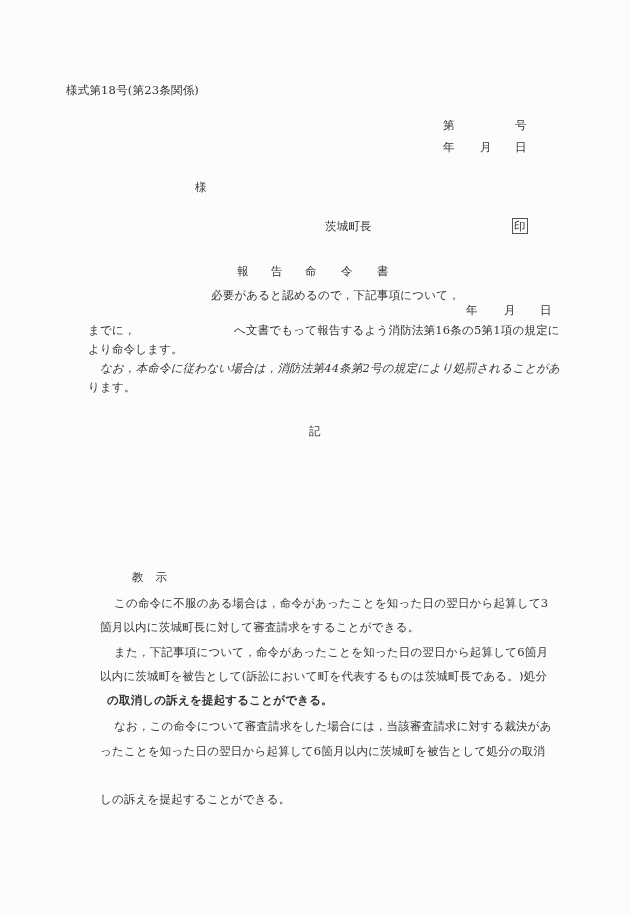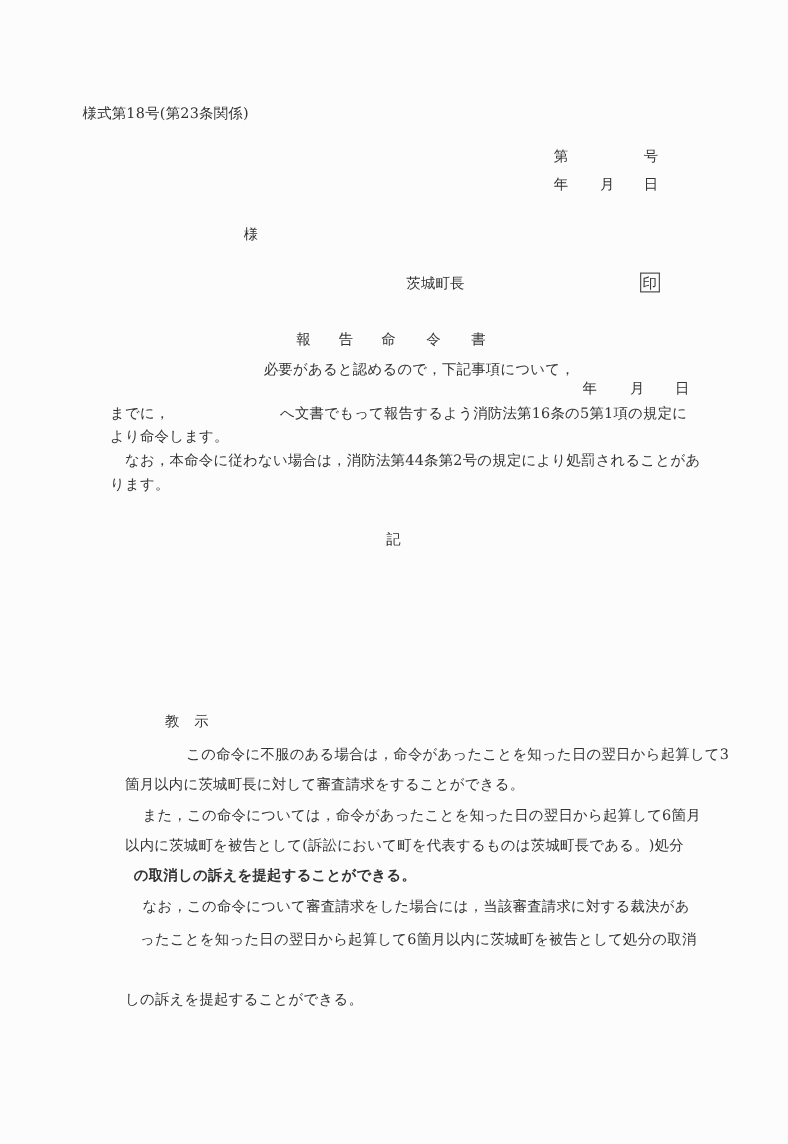--- a/index.html
+++ b/index.html
@@ -57,35 +57,35 @@
   <span class="title-char" style="left:377px; top:264px;">書</span>
 </div>
 
 <div>
   <div class="line" style="left:195px; top:288px;margin-left:16px;">必要があると認めるので，下記事項について，</div>
   <div class="line" style="left:466px; top:303px;">年</div>
   <div class="line" style="left:504px; top:303px;">月</div>
   <div class="line" style="left:540px; top:303px;">日</div>
 
   <div class="line" style="left:88px; top:323px;">までに，</div>
-  <div class="line" style="left:224px; top:323px;">へ文書でもって報告するよう消防法第16条の5第1項の規定に</div>
+  <div class="line" style="left:234px; top:323px;">へ文書でもって報告するよう消防法第16条の5第1項の規定に</div>
 
   <div class="line" style="left:88px; top:342px;">より命令します。</div>
-  <div class="line" style="left:100px; top:361px;">なお，本命令に従わない場合は，消防法第44条第2号の規定により処罰されることがあ</div>
+  <div class="line" style="left:100px; top:361px;font-style:italic;">なお，本命令に従わない場合は，消防法第44条第2号の規定により処罰されることがあ</div>
   <div class="line" style="left:88px; top:380px;">ります。</div>
 </div>
 
 <div class="line" style="left:309px; top:424px;">記</div>
 
 <div>
   <div class="line" style="left:88px; top:570px;margin-left:44px;">教　示</div>
 
-  <div class="line" style="left:114px; top:596px;margin-left:35px;">この命令に不服のある場合は，命令があったことを知った日の翌日から起算して3</div>
+  <div class="line" style="left:114px; top:596px;">この命令に不服のある場合は，命令があったことを知った日の翌日から起算して3</div>
   <div class="line" style="left:100px; top:620px;">箇月以内に茨城町長に対して審査請求をすることができる。</div>
 
-  <div class="line" style="left:114px; top:645px;">また，この命令については，命令があったことを知った日の翌日から起算して6箇月</div>
+  <div class="line" style="left:114px; top:645px;">また，下記事項について，命令があったことを知った日の翌日から起算して6箇月</div>
   <div class="line" style="left:100px; top:669px;">以内に茨城町を被告として(訴訟において町を代表するものは茨城町長である。)処分</div>
   <div class="line" style="left:107px; top:693px;font-weight:bold;">の取消しの訴えを提起することができる。</div>
 
   <div class="line" style="left:114px; top:719px;font-family:Liberation Serif, serif;">なお，この命令について審査請求をした場合には，当該審査請求に対する裁決があ</div>
-  <div class="line" style="left:112px; top:744px;">ったことを知った日の翌日から起算して6箇月以内に茨城町を被告として処分の取消</div>
+  <div class="line" style="left:100px; top:744px;">ったことを知った日の翌日から起算して6箇月以内に茨城町を被告として処分の取消</div>
   <div class="line" style="left:100px; top:792px;">しの訴えを提起することができる。</div>
 </div>
 
 </body></html>

